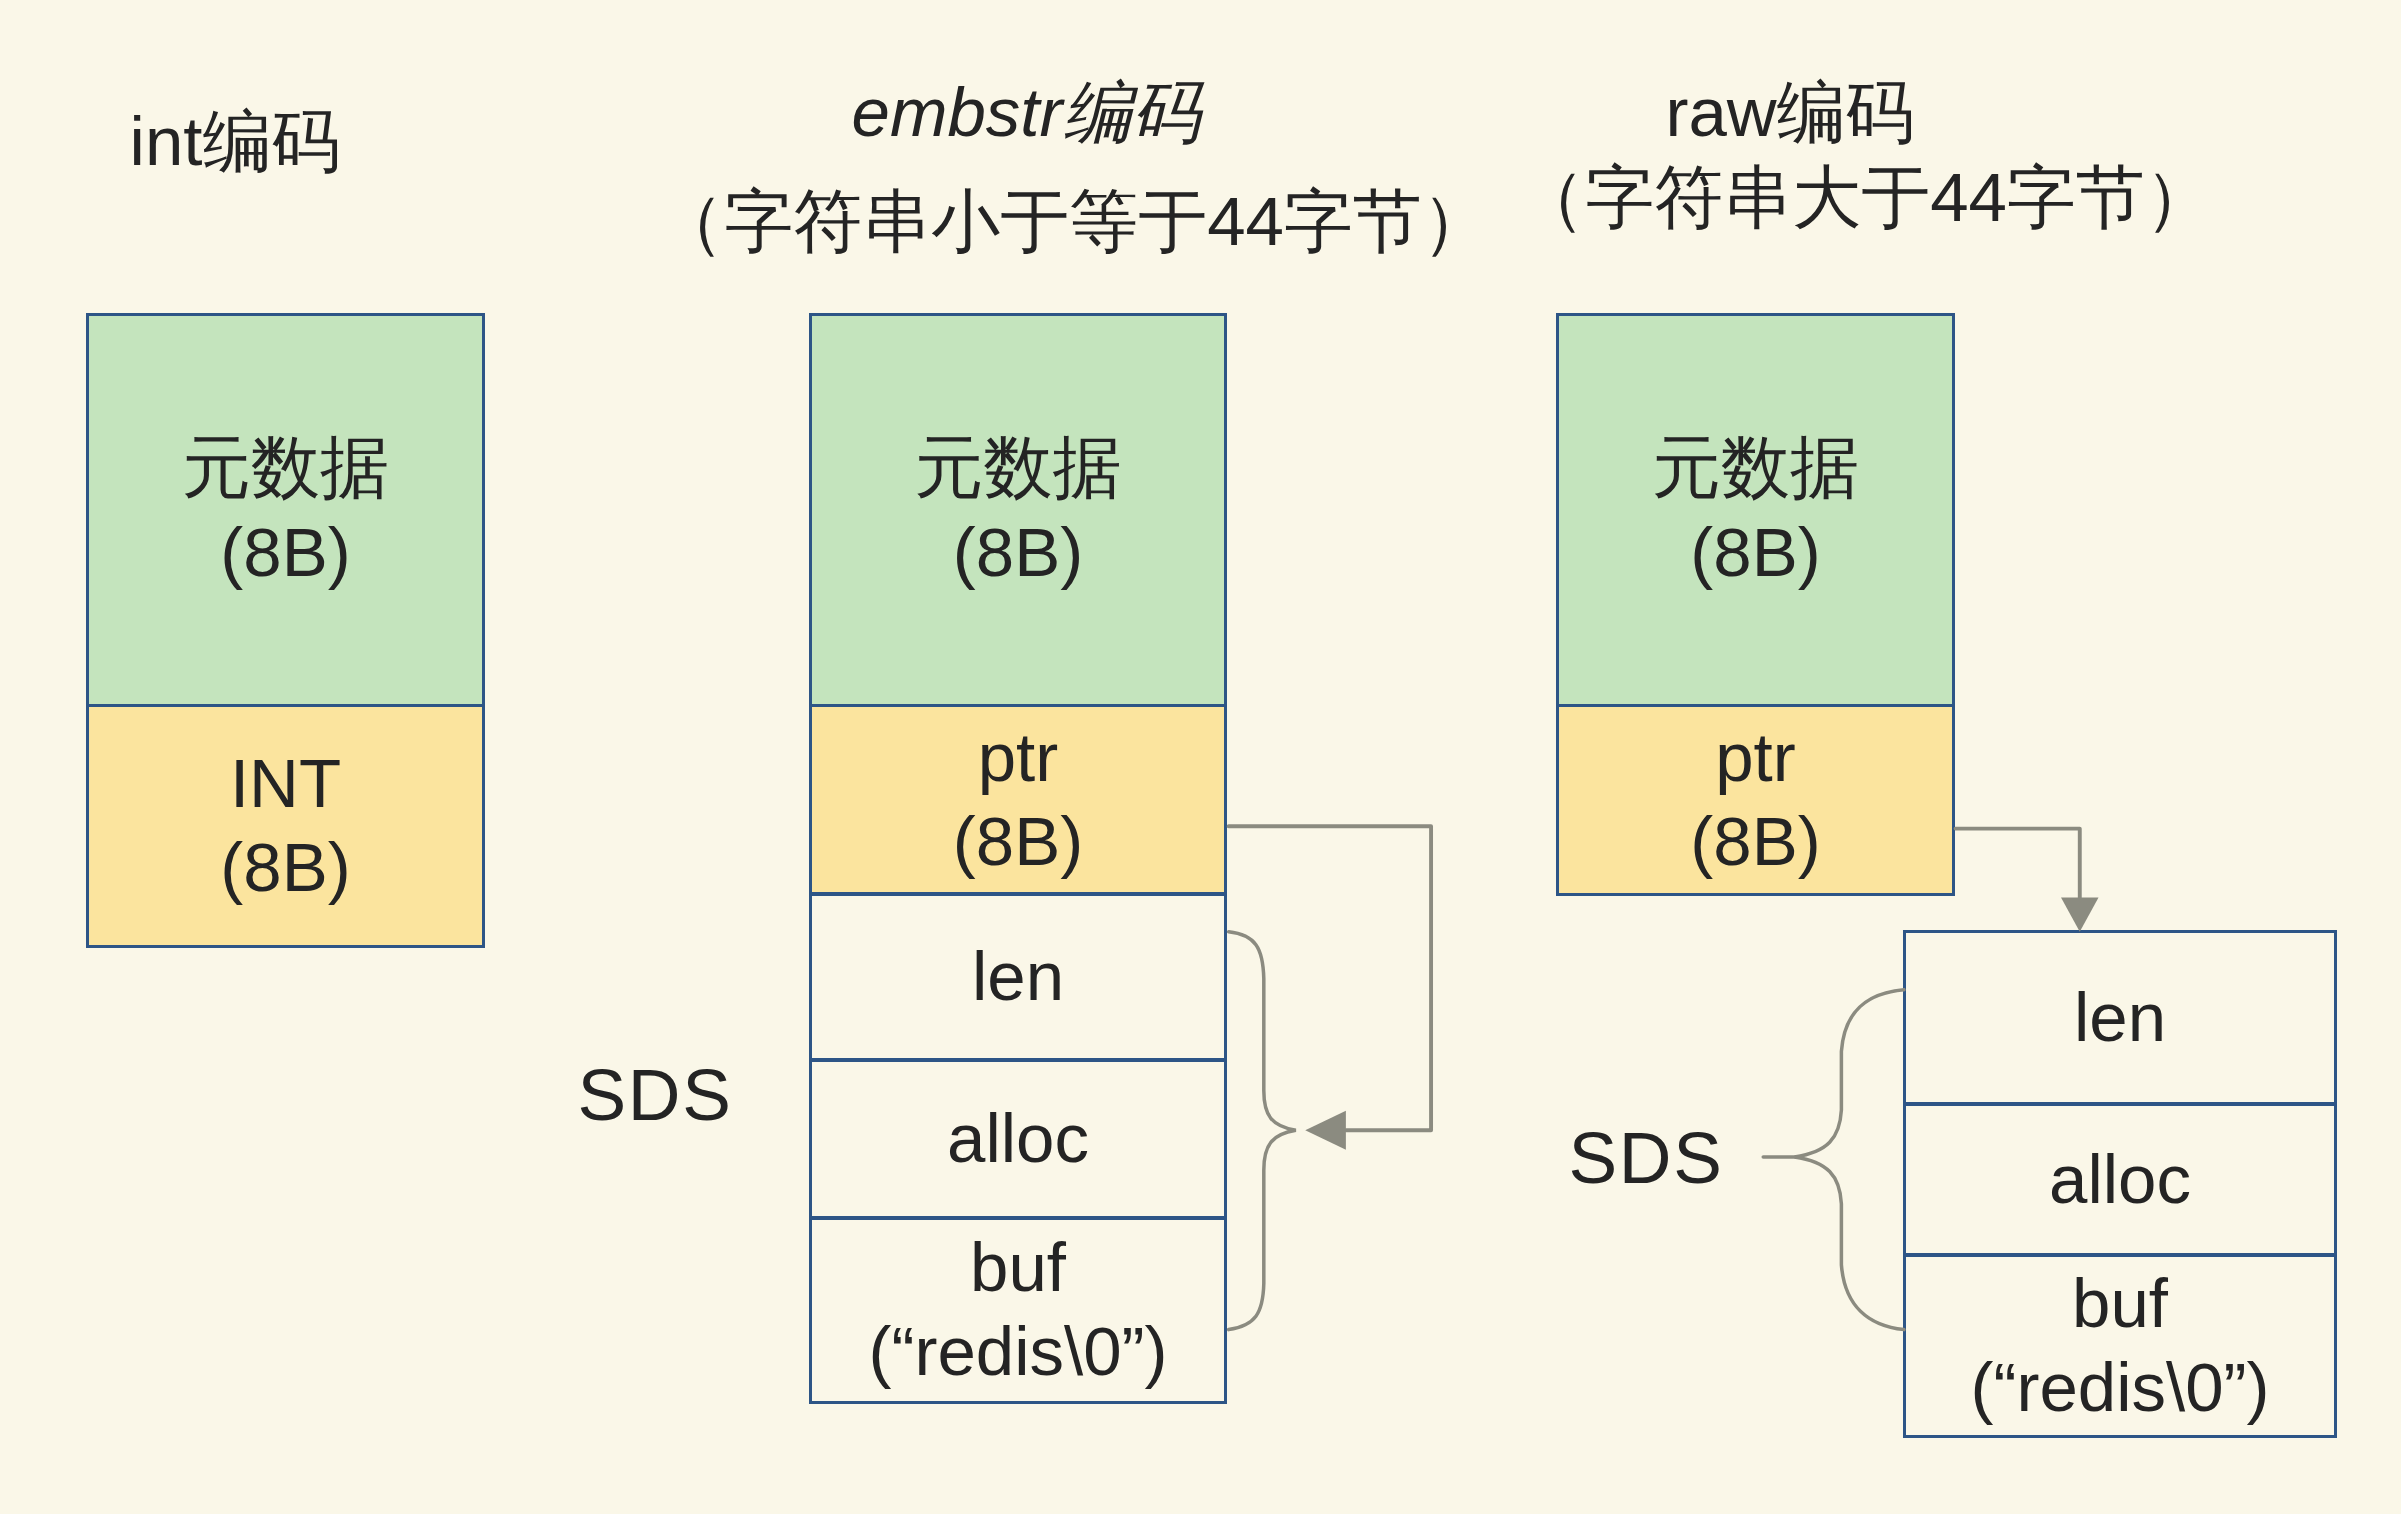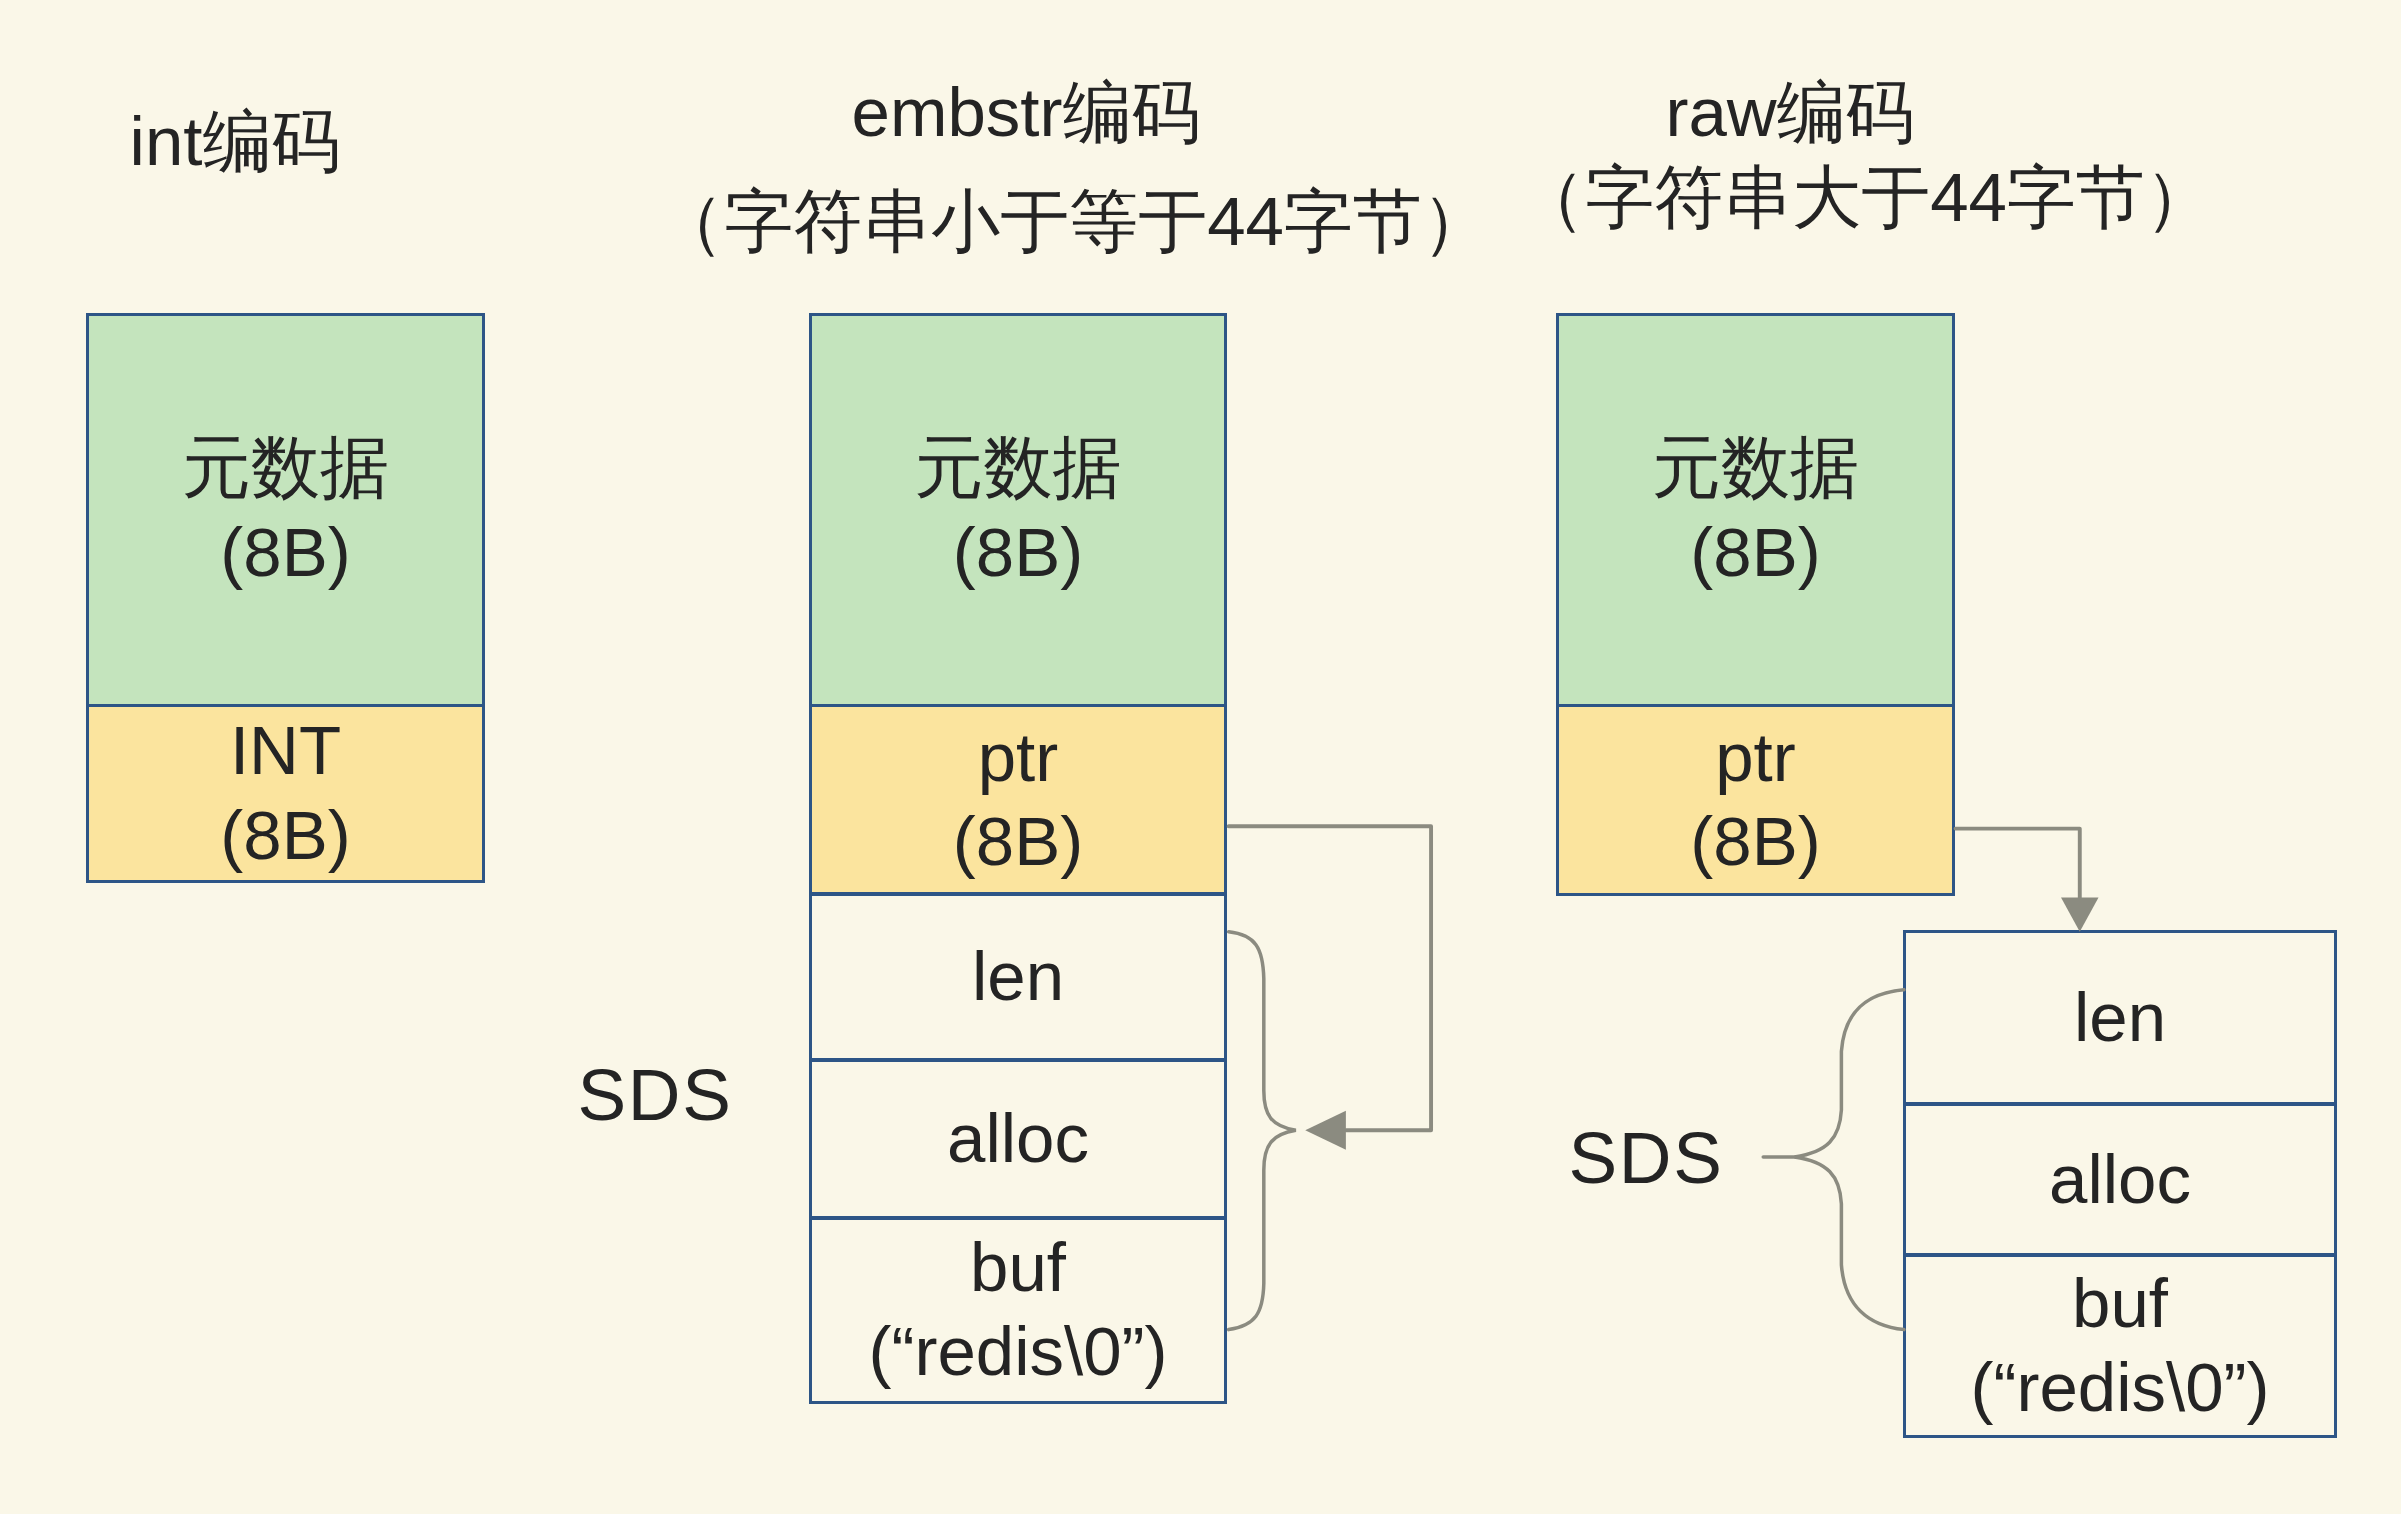--- a/index.html
+++ b/index.html
@@ -54,28 +54,28 @@
     position:absolute;
     left:0;top:0;width:2401px;height:1515px;
     pointer-events:none;
   }
   svg .wire{fill:none;stroke:var(--arrow);stroke-width:5;stroke-linecap:round;stroke-linejoin:round;}
   svg .brace{fill:none;stroke:var(--arrow);stroke-width:4.5;stroke-linecap:round;}
   svg .head{fill:var(--arrow);stroke:none;}
 
   
   #title-int{left:235px;top:104px;}
-  #title-embstr-1{left:1026px;top:75px;}
+  #title-embstr-1{left:1026px;top:75px;font-style:italic;}
   #title-embstr-2{left:1073px;top:160px;margin-top:24px;}
   #title-raw-1{left:1790px;top:75px;}
   #title-raw-2{left:1865px;top:160px;}
 
   #col-int{left:86px;top:313px;width:399px;}
   #col-int .b0{height:395px;}
-  #col-int .b1{height:179px;}
+  #col-int .b1{height:244px;}
 
   #col-embstr{left:809px;top:313px;width:418px;}
   #col-embstr .b0{height:395px;}
   #col-embstr .b1{height:192px;}
   #col-embstr .b2{height:170px;}
   #col-embstr .b3{height:162px;}
   #col-embstr .b4{height:188px;}
 
   #col-raw{left:1556px;top:313px;width:399px;}
   #col-raw .b0{height:395px;}

